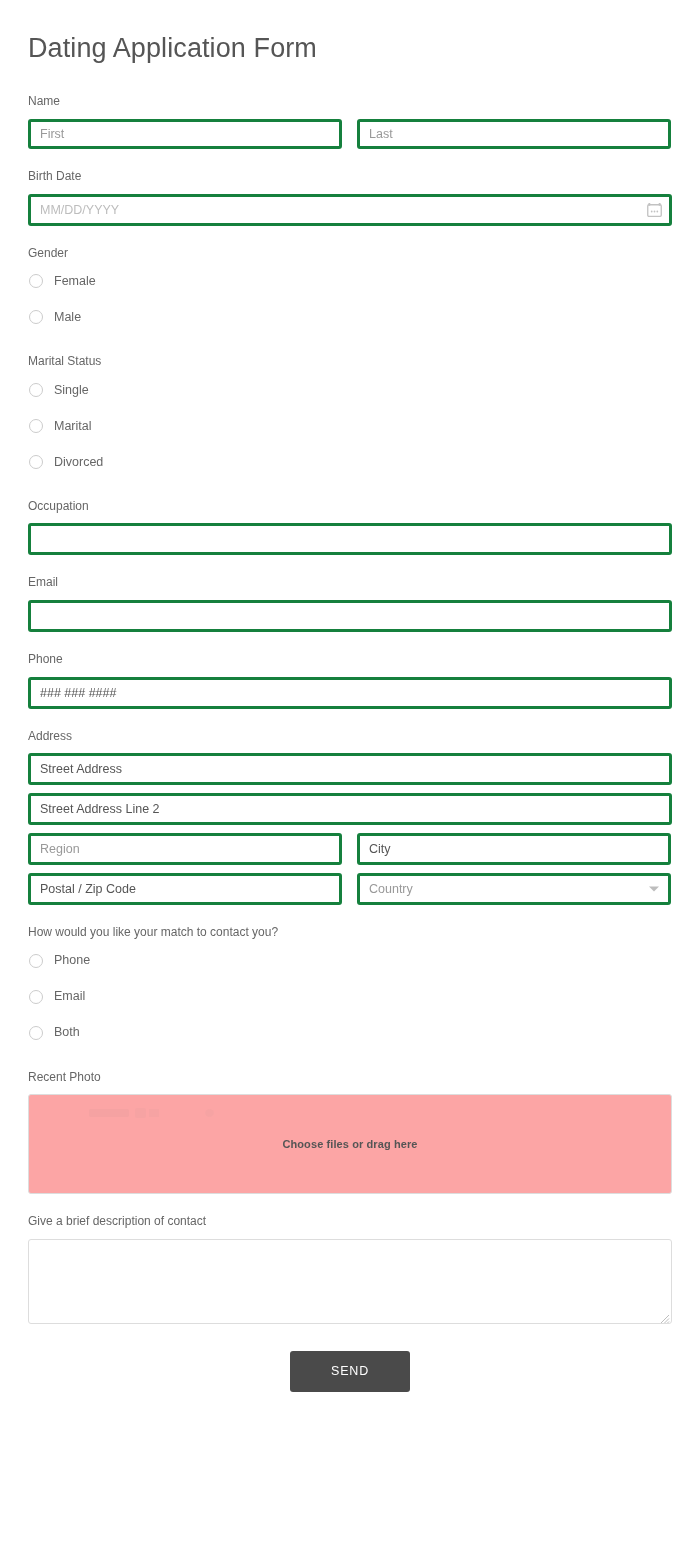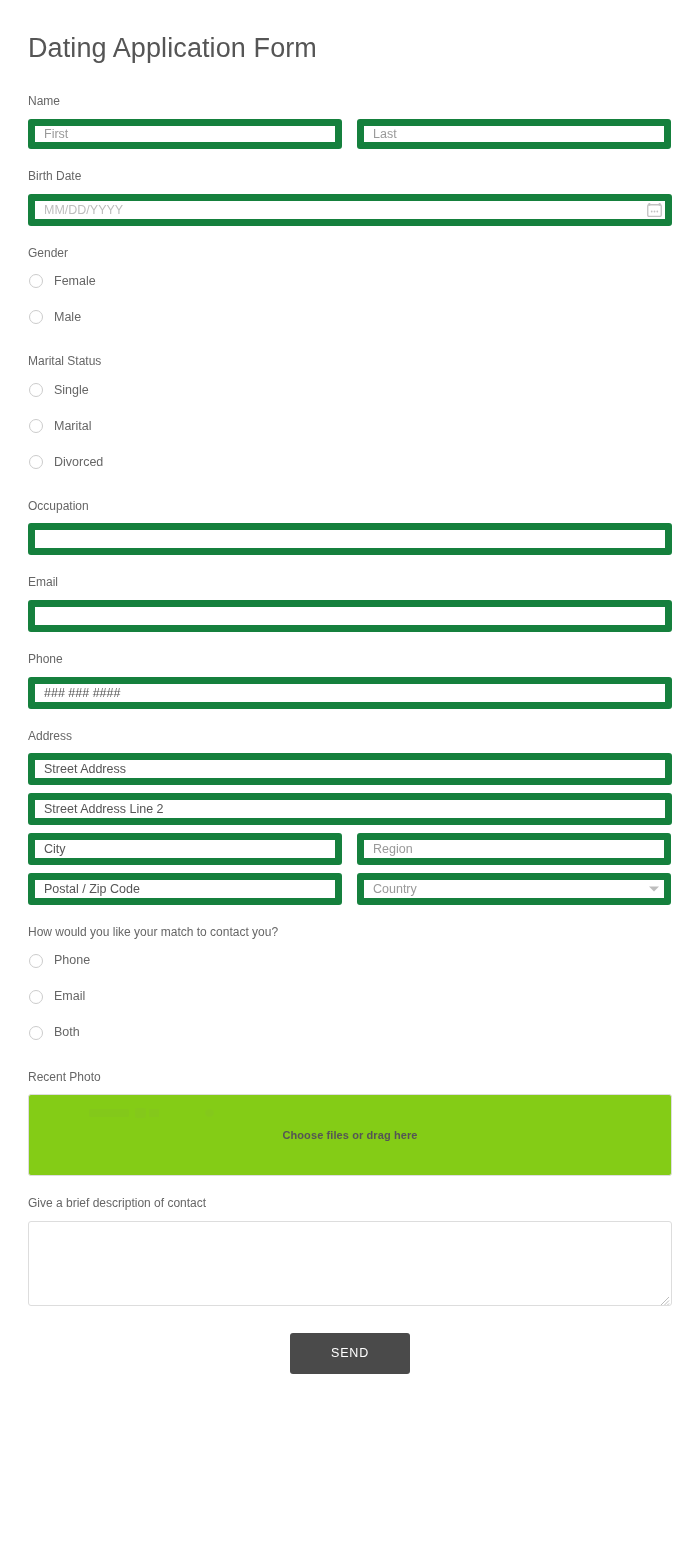--- a/index.html
+++ b/index.html
@@ -37,21 +37,21 @@
     display: flex;
     gap: 15px;
   }
   .row > .col { flex: 1 1 0; min-width: 0; }
   .row.half > .col-first { flex: 0 0 314px; }
   .row.half > .col-last  { flex: 0 0 314px; }
 
   .inp {
     width: 100%;
     height: 30px;
-    border: 7px solid #15803d;
+    border: 3px solid #15803d;
     border-radius: 3px;
     background: #fff;
     font-family: "Liberation Sans", sans-serif;
     font-size: 12.5px;
     color: #555;
     padding: 0 9px;
     line-height: 28px;
     display: block;
     outline: none;
   }
@@ -106,24 +106,24 @@
   .radio-label {
     font-size: 12.5px;
     color: #666666;
     line-height: 1;
   }
 
   .group-block { margin-bottom: 26px; }
 
   .upload-box {
     width: 100%;
-    height: 82px;
+    height: 100px;
     border: 1px solid #dddddd;
     border-radius: 3px;
-    background: #84cc16;
+    background: #fca5a5;
     position: relative;
     display: flex;
     align-items: center;
     justify-content: center;
   }
   .upload-text {
     font-size: 11px;
     font-weight: bold;
     color: #555555;
     letter-spacing: 0.1px;
@@ -265,25 +265,25 @@
 
   <div class="field-block">
     <label class="field-label">Address</label>
     <div style="margin-bottom:8px;">
       <input class="inp tall ph-dark" type="text" value="" placeholder="Street Address" style="">
     </div>
     <div style="margin-bottom:8px;">
       <input class="inp tall ph-dark" type="text" value="" placeholder="Street Address Line 2" style="">
     </div>
     <div class="row half" style="margin-bottom:8px;">
+      <div class="col col-last">
+        <input class="inp tall" type="text" value="" placeholder="Region" style="">
+      </div>
       <div class="col col-first">
         <input class="inp tall ph-dark" type="text" value="" placeholder="City" style="">
-      </div>
-      <div class="col col-last">
-        <input class="inp tall" type="text" value="" placeholder="Region" style="">
       </div>
     </div>
     <div class="row half">
       <div class="col col-first">
         <input class="inp tall ph-dark" type="text" value="" placeholder="Postal / Zip Code" style="">
       </div>
       <div class="col col-last">
         <div class="select-wrap">
           <input class="inp tall" type="text" value="" readonly="" placeholder="Country" style="">
           <span class="caret"></span>

